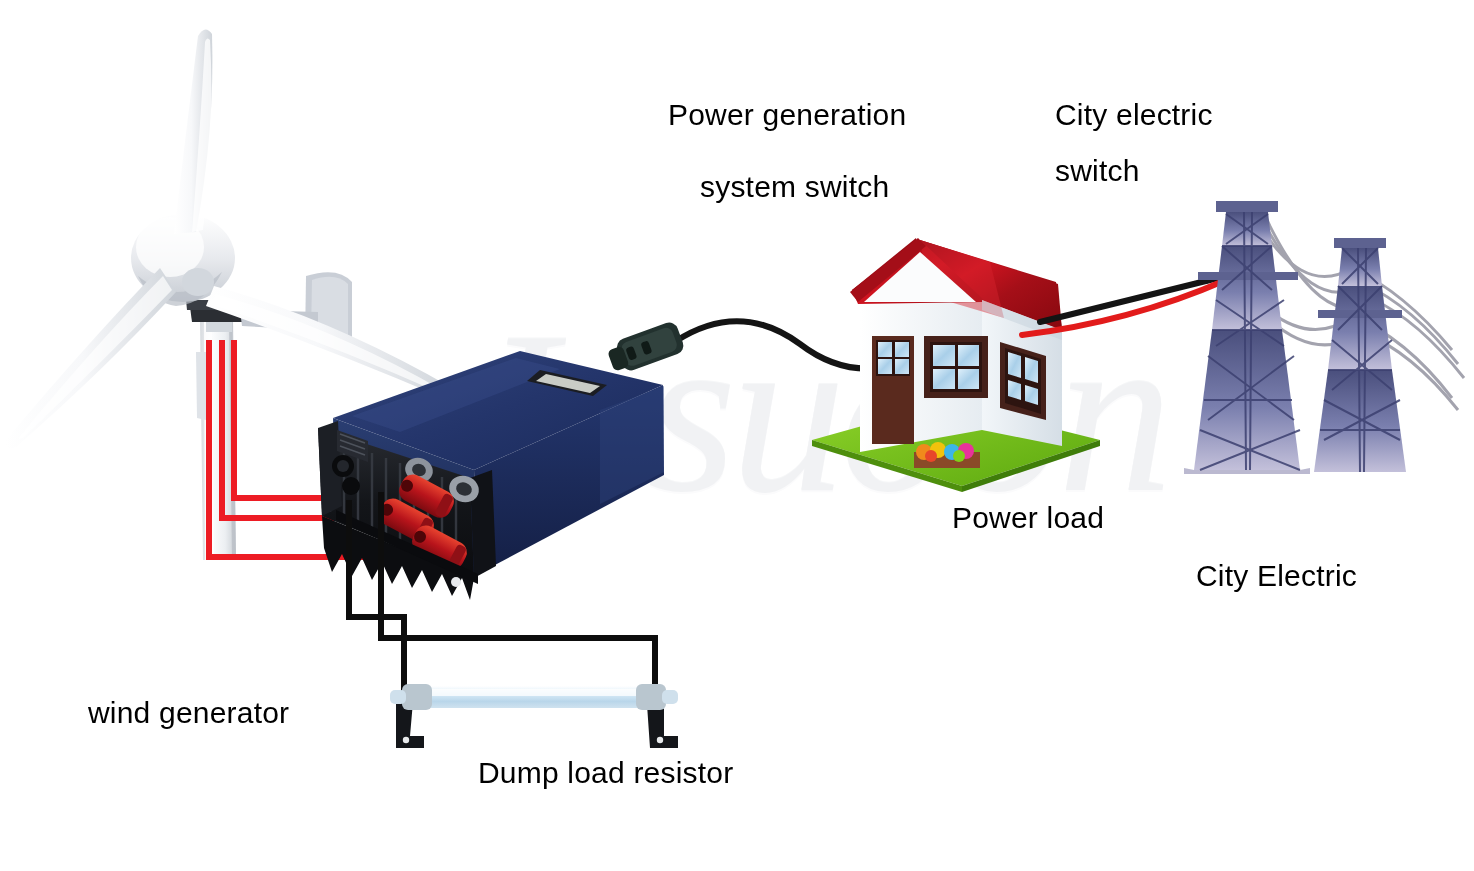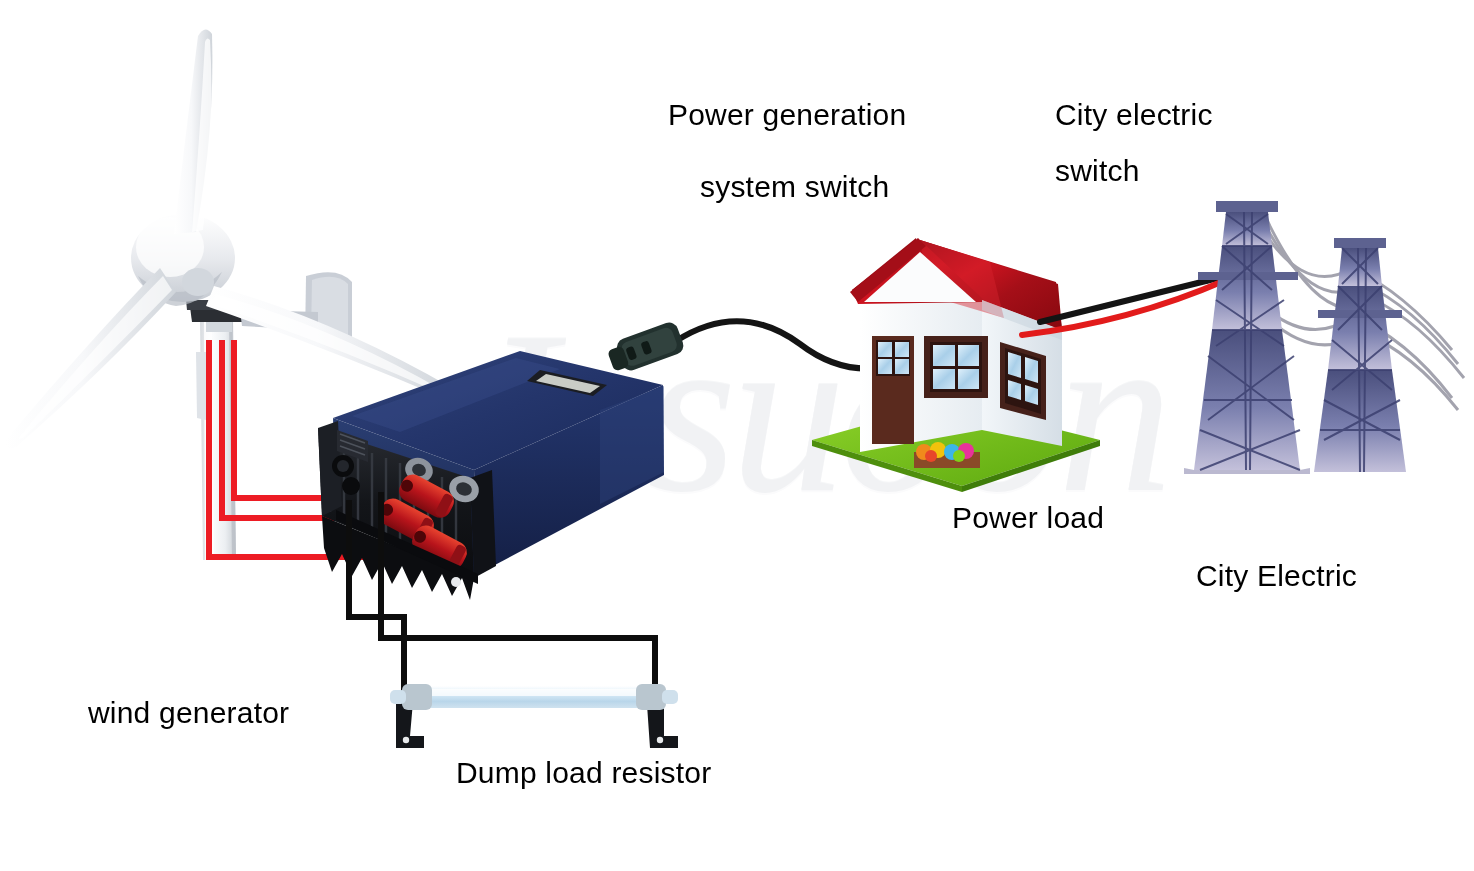--- a/index.html
+++ b/index.html
@@ -374,15 +374,15 @@
   <div class="lbl" style="left:1055px;top:88px;">City electric</div>
   <div class="lbl" style="left:1055px;top:144px;">switch</div>
 
   <div class="lbl" style="left:952px;top:491px;">Power load</div>
 
 
   <div class="lbl" style="left:1196px;top:549px;">City Electric</div>
 
   <div class="lbl" style="left:88px;top:686px;">wind generator</div>
 
-  <div class="lbl" style="left:456px;top:746px;">Dump load resistor</div>
+  <div class="lbl" style="left:478px;top:746px;">Dump load resistor</div>
 
 </div>
 
 </body></html>

